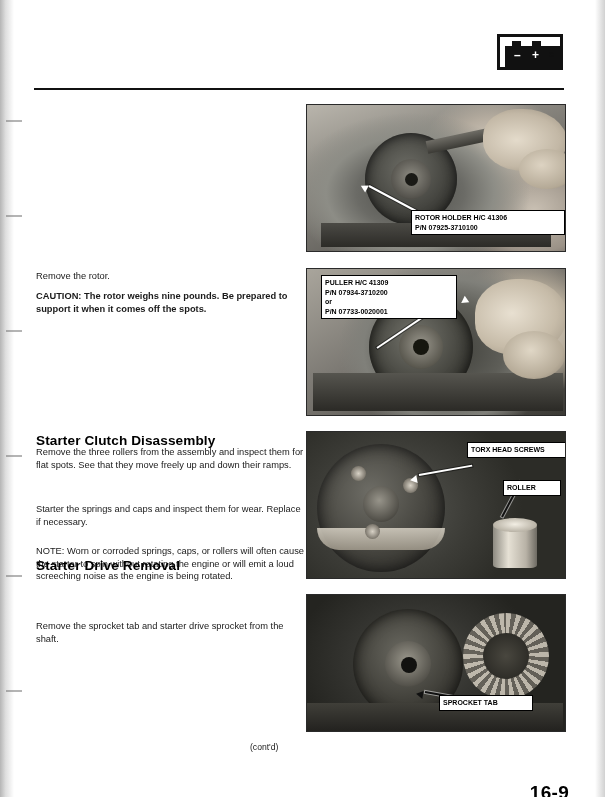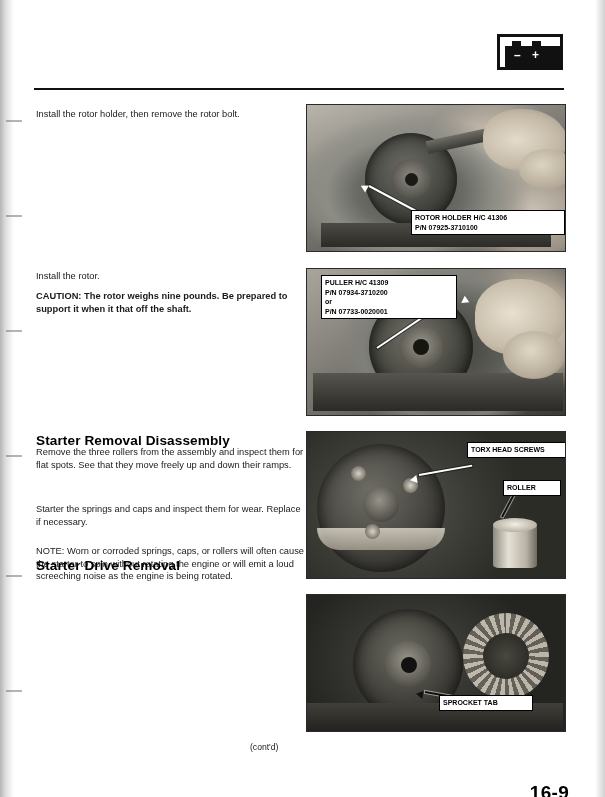--- a/index.html
+++ b/index.html
@@ -204,53 +204,53 @@
     <div class="battery-inner"></div>
     <div class="batt-cap c1"></div>
     <div class="batt-cap c2"></div>
     <div class="batt-sign minus">–</div>
     <div class="batt-sign plus">+</div>
     <div class="batt-c">c</div>
   </div>
 
   <div class="rule"></div>
 
-  <div class="col-text" style="top:108px;">
-    <p class="para">Install the rotor holder, then remove the rotor bolt.</p>
-  </div>
 
   <div class="col-text" style="top:270px;">
-    <p class="para">Install the rotor.</p>
+    <p class="para">Remove the rotor.</p>
   </div>
 
   <div class="col-text" style="top:290px;">
-    <p class="para bold">CAUTION: The rotor weighs nine pounds. Be prepared to support it when it that off the shaft.</p>
+    <p class="para bold">CAUTION: The rotor weighs nine pounds. Be prepared to support it when it comes off the spots.</p>
   </div>
 
 
   <div class="col-text" style="top:433px; width:275px;">
-    <h2 class="heading">Starter Removal Disassembly</h2>
+    <h2 class="heading">Starter Clutch Disassembly</h2>
   </div>
 
   <div class="col-text" style="top:446px; width:270px;">
     <p class="para">Remove the three rollers from the assembly and inspect them for flat spots. See that they move freely up and down their ramps.</p>
   </div>
 
   <div class="col-text" style="top:503px; width:270px;">
     <p class="para">Starter the springs and caps and inspect them for wear. Replace if necessary.</p>
   </div>
 
   <div class="col-text" style="top:545px; width:270px;">
     <p class="para">NOTE: Worn or corroded springs, caps, or rollers will often cause the starter to spin without rotating the engine or will emit a loud screeching noise as the engine is being rotated.</p>
   </div>
 
   <div class="col-text" style="top:558px; width:275px;">
     <h2 class="heading">Starter Drive Removal</h2>
   </div>
 
+  <div class="col-text" style="top:620px; width:265px;">
+    <p class="para">Remove the sprocket tab and starter drive sprocket from the shaft.</p>
+  </div>
 
   <div class="photo" style="left:306px; top:104px; width:258px; height:146px;">
     <div class="grain" style="background:
         radial-gradient(ellipse 120px 80px at 40% 60%, #4a4a46 0%, #6b6b66 45%, #8d8d86 70%, transparent 100%),
         radial-gradient(ellipse 70px 55px at 72% 30%, #d7cfc2 0%, #b6ada0 55%, transparent 100%),
         radial-gradient(ellipse 90px 70px at 88% 72%, #c9c0b3 0%, #9b9287 60%, transparent 100%),
         linear-gradient(160deg, #b9b5ac 0%, #8a8780 35%, #63615c 70%, #46443f 100%);"></div>
 
     <div class="blob" style="left:58px; top:28px; width:92px; height:92px; background:radial-gradient(circle at 45% 40%, #6d6d66 0%, #44443f 55%, #23231f 100%); box-shadow: inset 0 0 12px #111;"></div>
     <div class="blob" style="left:84px; top:54px; width:40px; height:40px; background:radial-gradient(circle at 50% 45%, #8e8c83 0%, #55534d 70%, #2a2924 100%);"></div>

